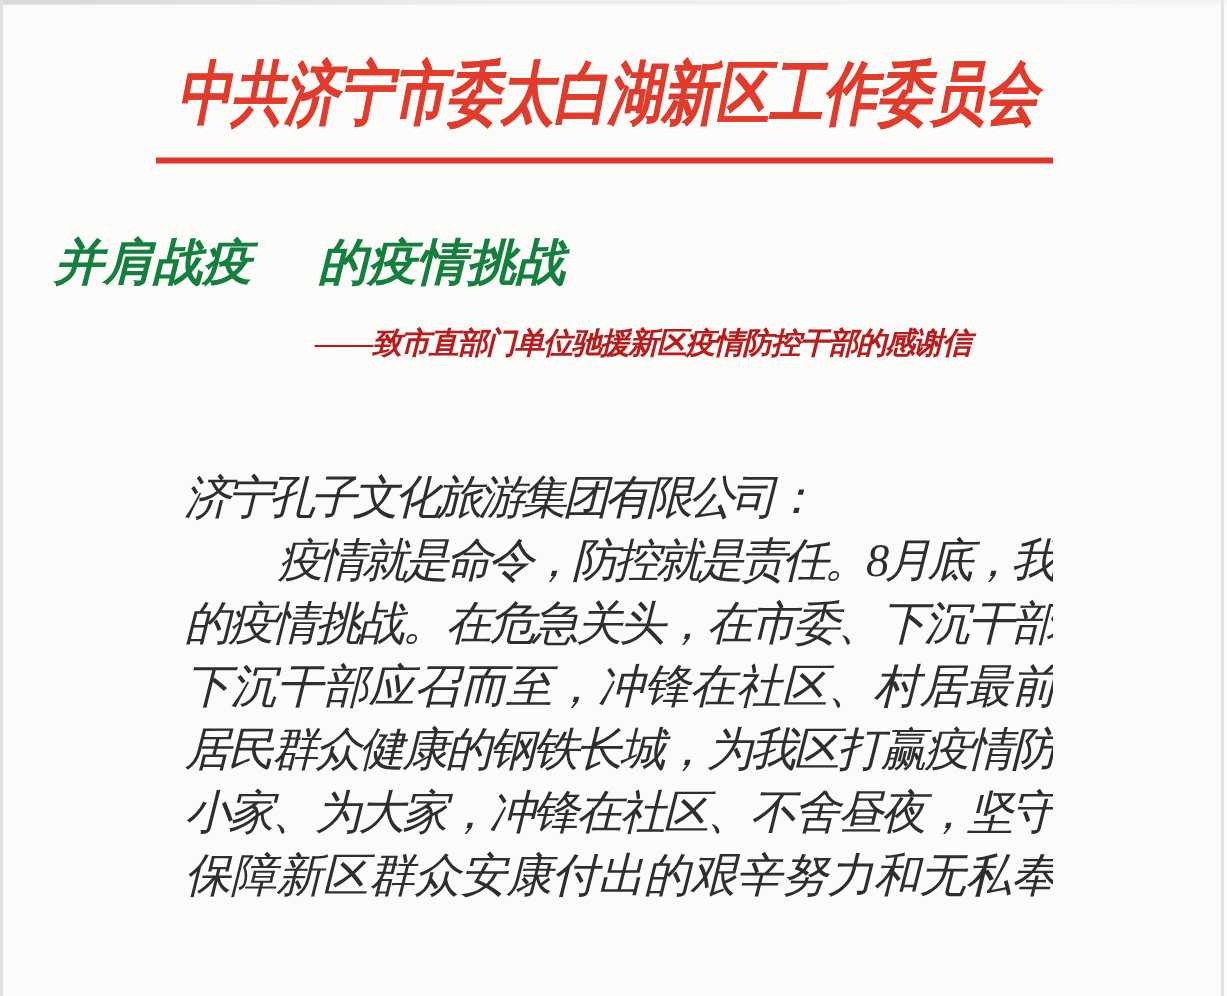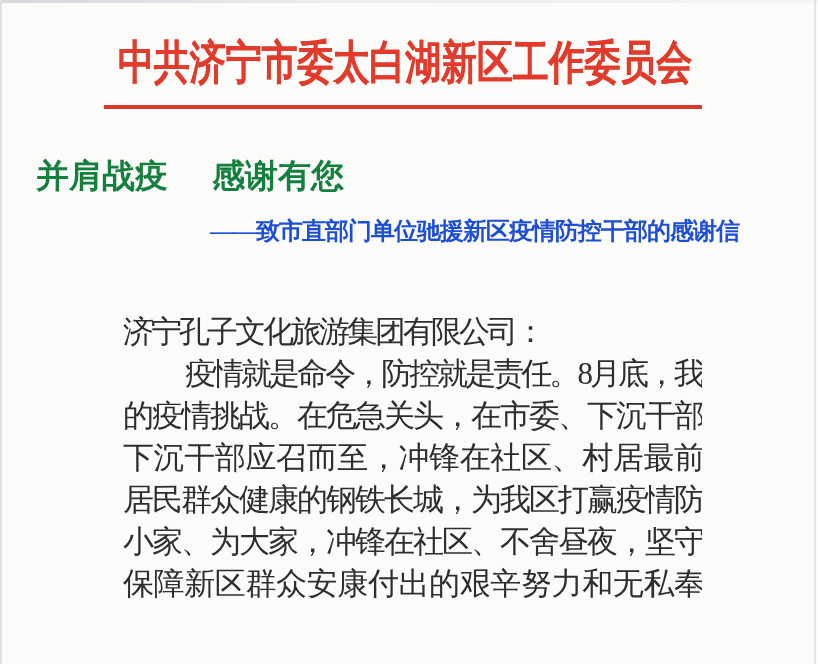--- a/index.html
+++ b/index.html
@@ -3,21 +3,21 @@
 <meta charset="utf-8">
 <style>
   html, body { margin: 0; padding: 0; }
   body {
     width: 818px; height: 664px;
     background: #fbfbfa;
     overflow: hidden;
     position: relative;
     font-family: "Liberation Serif", "DejaVu Serif", serif;
   }
-  .page { position: absolute; inset: 0; }
+  .page { position: absolute; inset: 0; font-style: italic; }
 
   
   .edge-top {
     position: absolute; top: 0; left: 0; width: 818px; height: 3px;
     background: linear-gradient(to right, #d4d8db, #ebedee 40%, #f3f4f5);
   }
   .edge-left {
     position: absolute; top: 0; left: 0; width: 2px; height: 664px;
     background: #dfe2e4;
   }
@@ -49,23 +49,23 @@
     display: flex; column-gap: 44px;
     font-size: 33px; line-height: 1; font-weight: 700;
     color: #15803d;
     white-space: nowrap;
     padding-left: 36px;
   }
 
   
   .subtitle {
     position: absolute; top: 219px; left: 210px;
-    font-size: 24px; line-height: 1; font-weight: 700;
+    font-size: 20px; line-height: 1; font-weight: 700;
     letter-spacing: -1px;
-    color: #1d4ed8;
+    color: #b91c1c;
     white-space: nowrap;
   }
 
   
   .body {
     position: absolute; top: 311px; left: 123px; width: 579px;
     font-size: 31px; line-height: 42px;
     letter-spacing: -3px;
     color: #2e2e2e;
   }
@@ -85,21 +85,21 @@
   <div class="edge-top"></div>
   <div class="edge-left"></div>
   <div class="edge-right"></div>
 
   <div class="letterhead">中共济宁市委太白湖新区工作委员会</div>
 
   <div class="red-rule"></div>
 
   <div class="title">
     <span>并肩战疫</span>
-    <span>感谢有您</span>
+    <span>的疫情挑战</span>
   </div>
 
   <div class="subtitle">——致市直部门单位驰援新区疫情防控干部的感谢信</div>
 
   <div class="body">
     <div class="salutation">济宁孔子文化旅游集团有限公司：</div>
     <div class="para">
         <div class="para-line">疫情就是命令，防控就是责任。8月底，我区面对突如其来</div>
         <div class="para-line">的疫情挑战。在危急关头，在市委、下沉干部应召而至，贵单位</div>
         <div class="para-line">下沉干部应召而至，冲锋在社区、村居最前线，成为守护我区</div>

